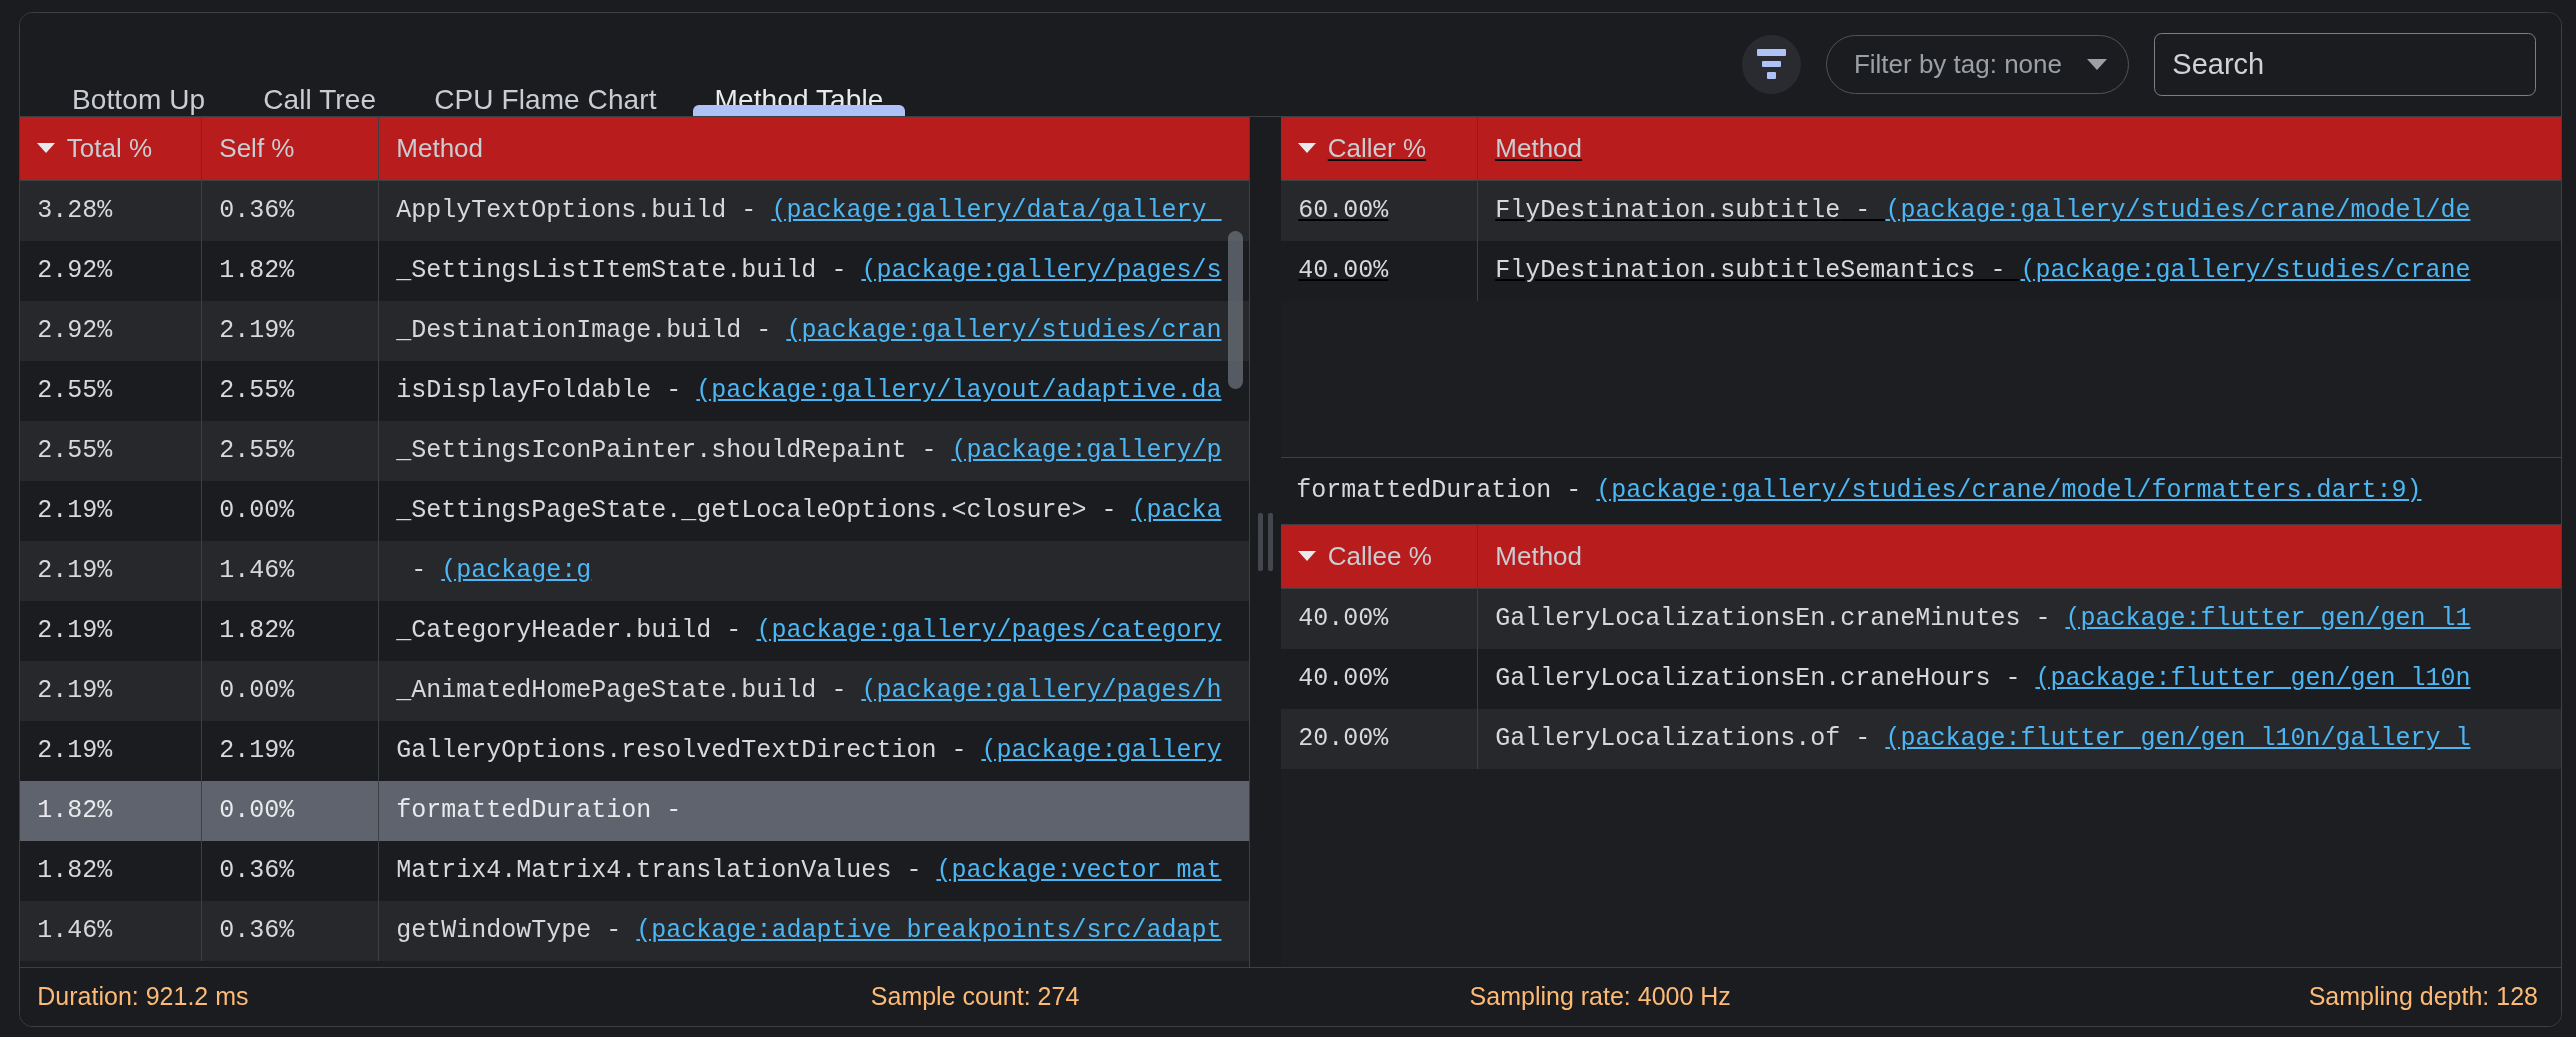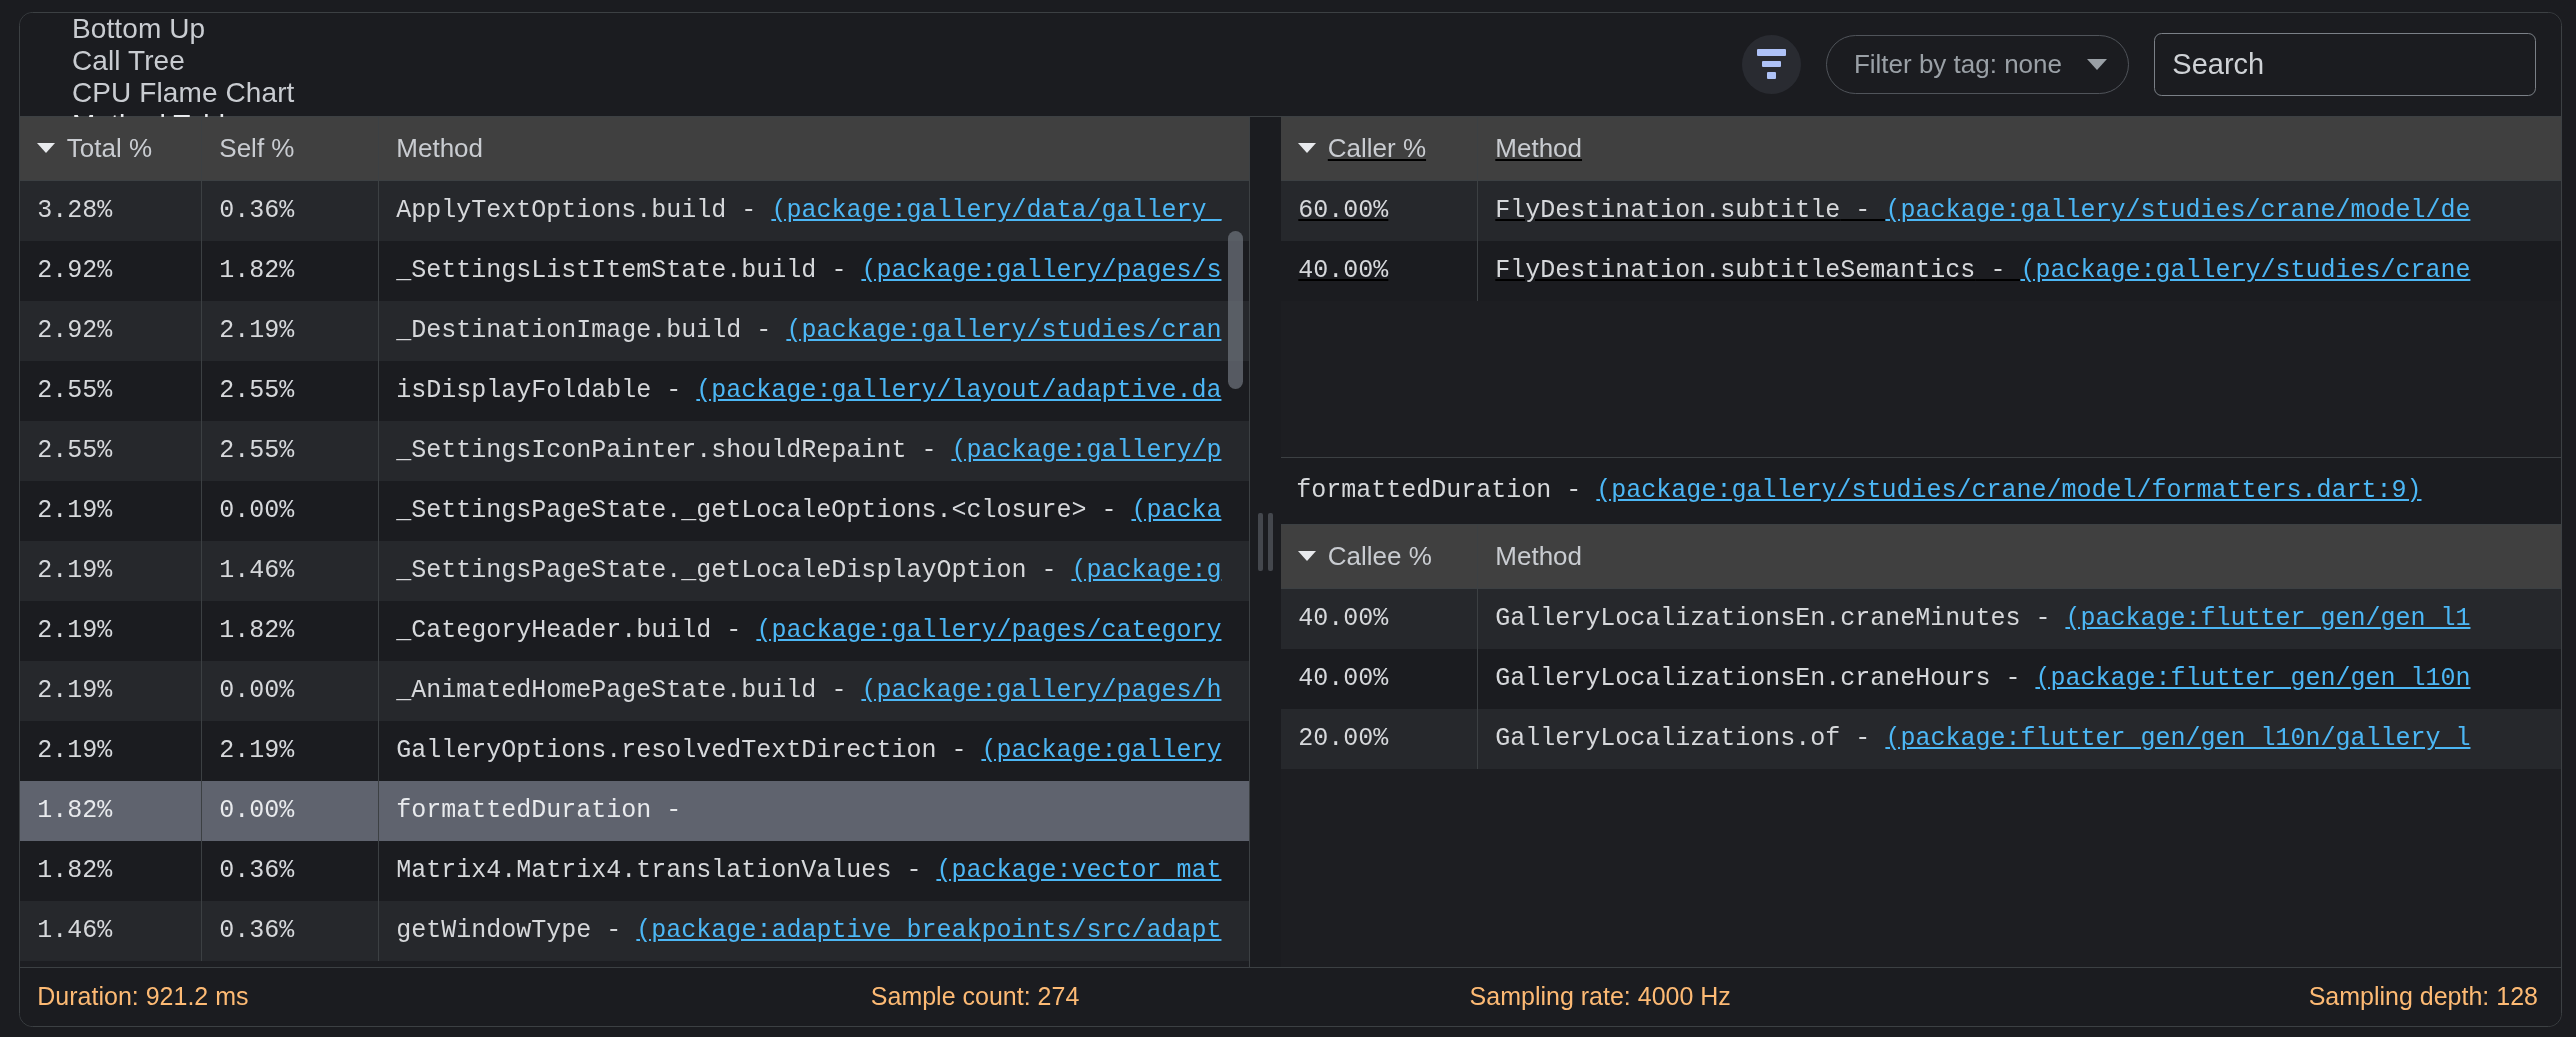--- a/index.html
+++ b/index.html
@@ -27,21 +27,21 @@
   
   #tabbar {
     height: 104px;
     flex: 0 0 104px;
     background: #1b1c20;
     border-bottom: 1px solid #3c4043;
     display: flex;
     align-items: stretch;
     position: relative;
   }
-  .tabs { display: flex; align-items: flex-start; padding-left: 23px; flex-direction: column; }
+  .tabs { display: flex; align-items: flex-end; padding-left: 23px; }
   .tab {
     position: relative;
     display: flex; align-items: center;
     padding: 0 29px;
     font-size: 28px;
     color: #c9ccd1;
     letter-spacing: 0.1px;
     cursor: pointer;
     user-select: none;
   }
@@ -110,21 +110,21 @@
   .search-box::placeholder { color: #cfd2d6; }
 
   
   #body { flex: 1 1 auto; display: flex; min-height: 0; }
 
   
   .tbl { display: flex; flex-direction: column; min-height: 0; }
   .thead {
     display: flex;
     height: 64px; flex: 0 0 64px;
-    background: #404040;
+    background: #b91c1c;
     border-bottom: 1px solid #3c4043;
     align-items: center;
     font-size: 26px;
     color: #c9ccd1;
   }
   .th {
     height: 100%;
     display: flex; align-items: center;
     padding: 0 17.3px;
     border-right: 1px solid #3c4043;
@@ -326,21 +326,20 @@
             <div class="cell method">
               <span class="name">_SettingsPageState._getLocaleOptions.&lt;closure&gt;</span>
               <span>&nbsp;-&nbsp;</span>
               <span class="lnk">(packa</span>
             </div>
           </div>
           <div class="row odd">
             <div class="cell num">2.19%</div>
             <div class="cell num">1.46%</div>
             <div class="cell method">
-              <span class="name">_SettingsPageState._getLocaleDisplayOption</span>
               <span>&nbsp;-&nbsp;</span>
               <span class="lnk">(package:g</span>
             </div>
           </div>
           <div class="row even">
             <div class="cell num">2.19%</div>
             <div class="cell num">1.82%</div>
             <div class="cell method">
               <span class="name">_CategoryHeader.build</span>
               <span>&nbsp;-&nbsp;</span>

